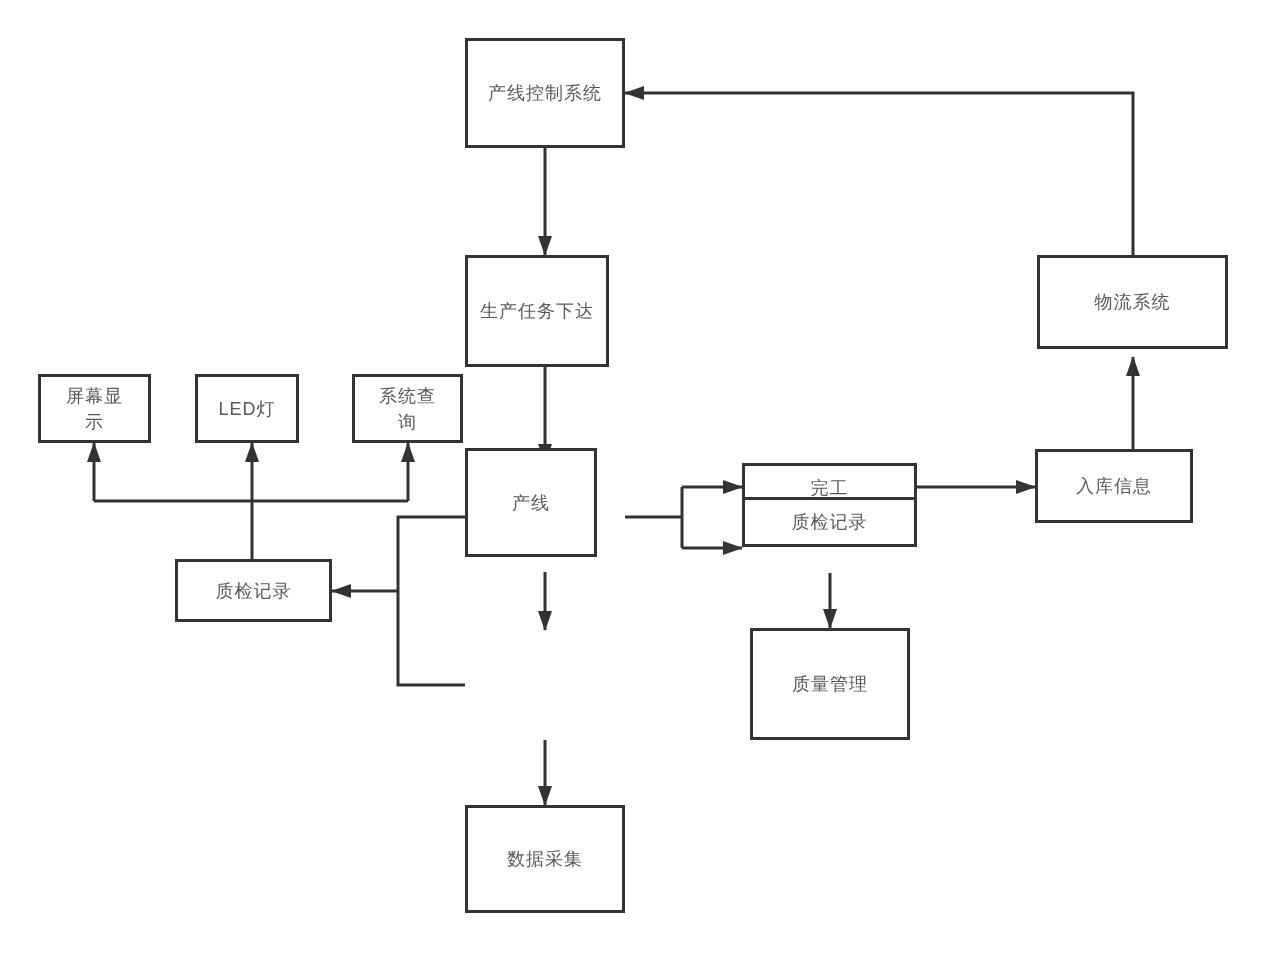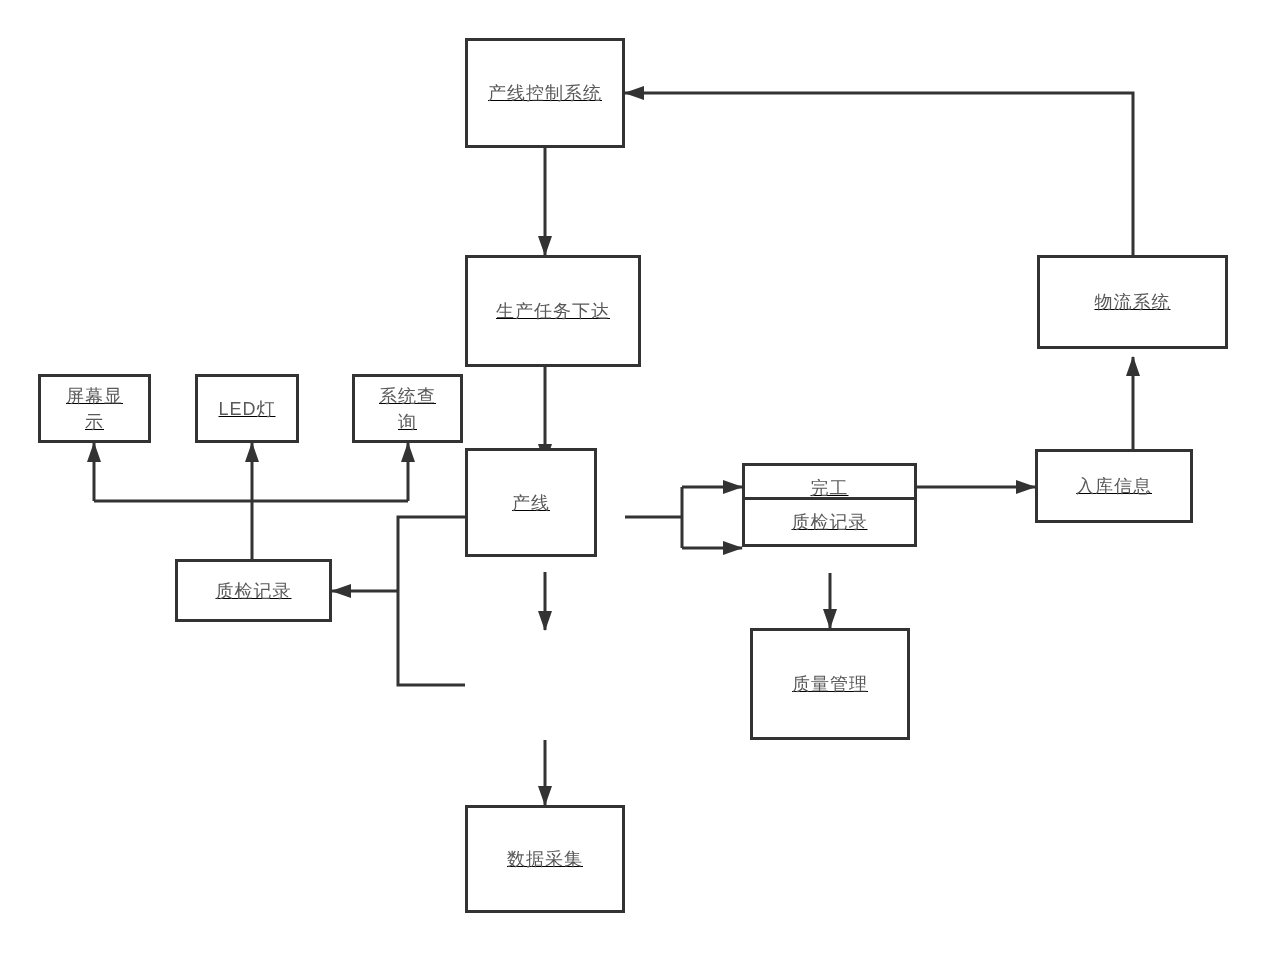--- a/index.html
+++ b/index.html
@@ -24,21 +24,20 @@
   }
   .node {
     position: absolute;
     box-sizing: border-box;
     background: #ffffff;
     border: 3px solid #333333;
     display: flex;
     align-items: center;
     justify-content: center;
     text-align: center;
-    text-decoration: underline;
   }
   .node .lbl {
     color: #595959;
     font-size: 18px;
     line-height: 26px;
     white-space: pre-line;
     letter-spacing: 1px;
   }
 </style>
 </head>
@@ -74,21 +73,21 @@
       <path d="M94 501 V443" marker-end="url(#arr)"></path>
       <path d="M252 501 V443" marker-end="url(#arr)"></path>
       <path d="M408 501 V443" marker-end="url(#arr)"></path>
     </g>
   </svg>
 
   <div class="node" style="left:465px;top:38px;width:160px;height:110px">
     <span class="lbl">产线控制系统</span>
   </div>
 
-  <div class="node" style="left:465px;top:255px;width:176px;height:112px">
+  <div class="node" style="left:465px;top:255px;width:144px;height:112px">
     <span class="lbl">生产任务下达</span>
   </div>
 
   <div class="node" style="left:38px;top:374px;width:113px;height:69px">
     <span class="lbl">屏幕显
 示</span>
   </div>
 
   <div class="node" style="left:195px;top:374px;width:104px;height:69px">
     <span class="lbl">LED灯</span>

